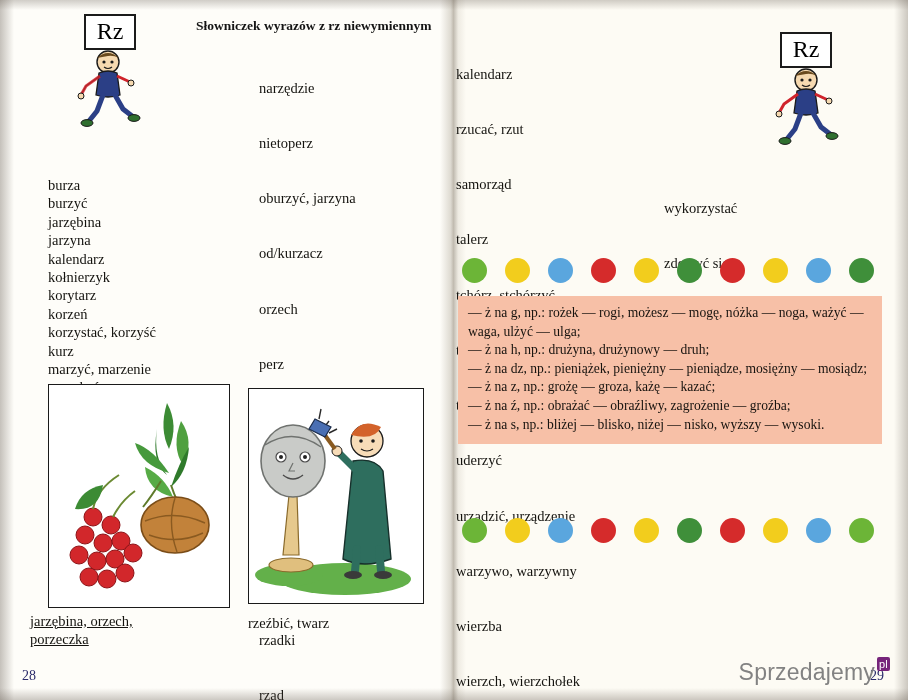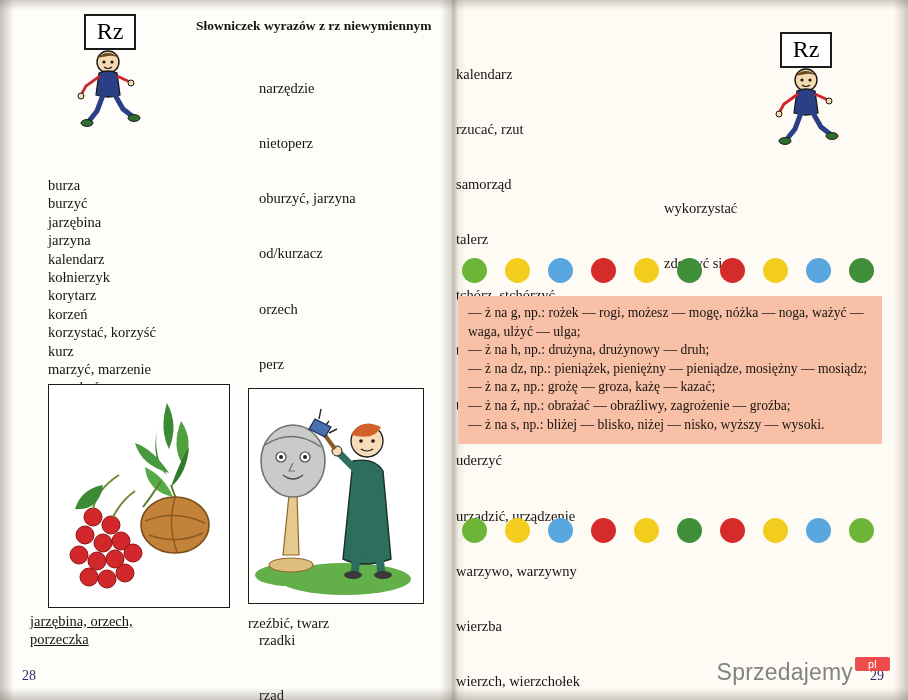--- a/index.html
+++ b/index.html
@@ -165,24 +165,24 @@
     right: 18px;
     bottom: 14px;
     font-family: "Liberation Sans", sans-serif;
     font-size: 23px;
     color: #7c7c7c;
     letter-spacing: 0.2px;
     opacity: 0.95;
   }
   #watermark .pl {
     display: inline-block;
-    background: #ef4444;
+    background: #701a75;
     color: #fff;
     font-size: 11px;
-    padding: 1px 13px;
+    padding: 1px 2px;
     border-radius: 2px;
     vertical-align: top;
     margin-left: 2px;
     position: relative;
     top: -2px;
   }
 </style>
 </head>
 <body>
 

